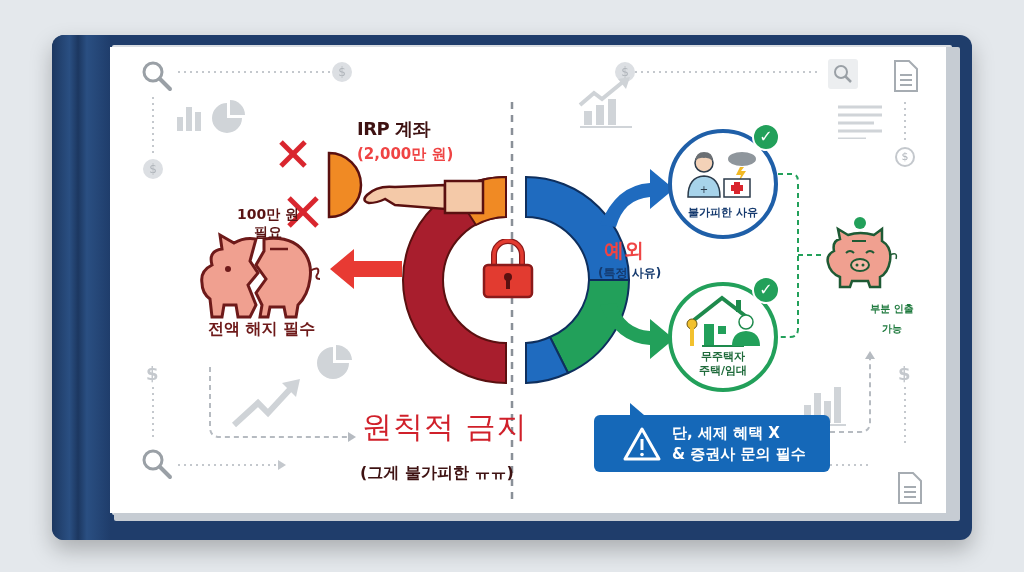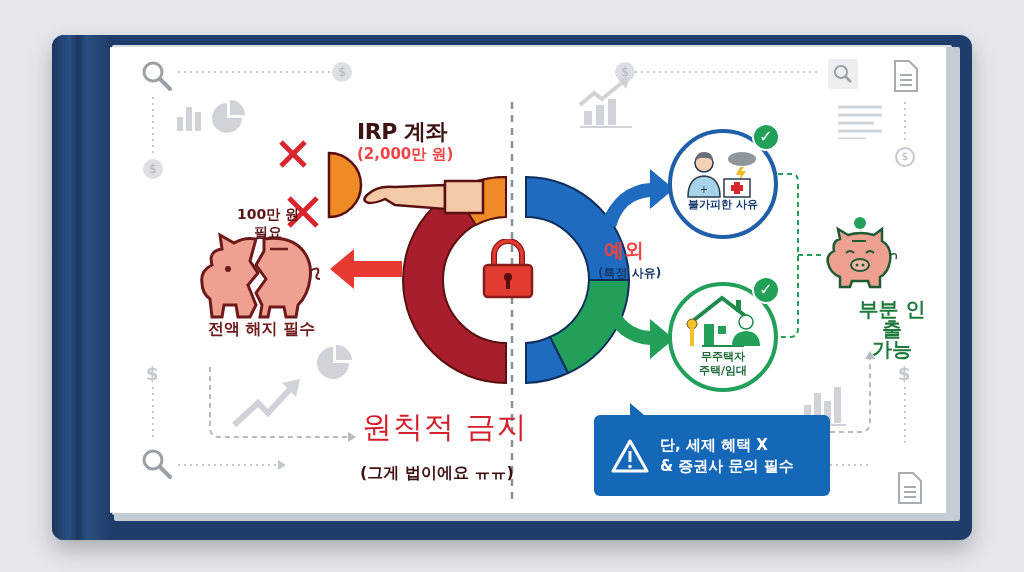--- a/index.html
+++ b/index.html
@@ -29,21 +29,21 @@
     }
     .page-stack.s2 { left: 60px; top: 10px; width: 840px; height: 470px; background: #d9dde2; }
     .page {
       position: absolute; left: 58px; top: 12px;
       width: 836px; height: 466px;
       background: #ffffff;
       overflow: hidden;
     }
     .abs { position: absolute; }
     svg { display: block; }
-    .irp-title { left: 247px; top: 70px; font-size: 22px; font-weight: bold; color: #3e1212; letter-spacing: -0.5px; }
+    .irp-title { left: 247px; top: 70px; font-size: 18px; font-weight: bold; color: #3e1212; letter-spacing: -0.5px; }
     .irp-amount { left: 247px; top: 98px; font-size: 15px; font-weight: bold; color: #ef4444; }
     .need-amount { left: 118px; top: 128px; font-size: 14px; text-align: center; line-height: 18px; color: #5a1414; font-weight: bold; width: 80px; margin-top: 30px; }
     .full-cancel { left: 98px; top: 272px; font-size: 16px; color: #6e1a1a; font-weight: bold; }
     .principle { left: 252px; top: 360px; font-size: 30px; color: #d0202a; font-weight: normal; letter-spacing: 1px; }
     .principle-sub { left: 250px; top: 416px; font-size: 16px; color: #3e1212; font-weight: bold; }
 
     .exception { left: 494px; top: 190px; font-size: 20px; color: #ef4444; font-weight: bold; }
     .exception-sub { left: 488px; top: 218px; font-size: 12px; color: #153a6e; font-weight: bold; }
 
     .circle-node {
@@ -52,26 +52,26 @@
     }
     .circle-node.blue { left: 558px; top: 82px; border: 4px solid #1f5fa8; }
     .circle-node.green { left: 558px; top: 235px; border: 4px solid #22a05a; }
     .node-label { position: absolute; width: 100%; text-align: center; font-size: 11px; font-weight: bold; }
     .check {
       position: absolute; width: 28px; height: 28px; border-radius: 50%;
       background: #22a05a; border: 2px solid #fff;
       color: #fff; font-size: 16px; text-align: center; line-height: 24px; font-weight: bold;
     }
 
-    .partial { left: 742px; top: 252px; font-size: 20px; color: #1f7a3e; font-weight: bold; text-align: center; line-height: 20px; width: 80px; }
+    .partial { left: 742px; top: 252px; font-size: 10px; color: #1f7a3e; font-weight: bold; text-align: center; line-height: 20px; width: 80px; }
 
     .warn-box {
-      position: absolute; left: 484px; top: 368px; width: 236px; height: 81px;
+      position: absolute; left: 484px; top: 368px; width: 236px; height: 57px;
       background: #1568b8; border-radius: 6px;
-      color: #fff; display: flex; align-items: center; padding-left: 16px;
+      color: #fff; display: flex; align-items: center; padding-left: 28px;
     }
     .warn-box::before {
       content: ""; position: absolute; left: 36px; top: -12px;
       border-left: 0 solid transparent; border-right: 14px solid transparent;
       border-bottom: 12px solid #1568b8;
     }
     .warn-text { margin-left: 10px; font-size: 15px; font-weight: bold; line-height: 21px; }
   </style>
 </head>
 <body>
@@ -237,21 +237,21 @@
     </svg>
 
     <div class="abs irp-title">IRP 계좌</div>
     <div class="abs irp-amount">(2,000만 원)</div>
     <div class="abs need-amount">
       <div>100만 원</div>
       <div>필요</div>
     </div>
     <div class="abs full-cancel">전액 해지 필수</div>
     <div class="abs principle">원칙적 금지</div>
-    <div class="abs principle-sub">(그게 법이에요 ㅠㅠ)</div>
+    <div class="abs principle-sub">(그게 불가피한 ㅠㅠ)</div>
 
     <svg class="abs" style="left:488px;top:118px" width="80" height="66">
       <path d="M2 60 Q18 20 52 18 L52 4 L76 24 L52 44 L52 32 Q26 34 18 62 Z" fill="#1f6bbf"></path>
     </svg>
     <svg class="abs" style="left:488px;top:254px" width="80" height="66">
       <path d="M2 4 Q18 42 52 44 L52 58 L76 38 L52 18 L52 30 Q26 28 18 2 Z" fill="#22a05a"></path>
     </svg>
 
     <div class="abs exception">예외</div>
     <div class="abs exception-sub">(특정 사유)</div>
@@ -261,21 +261,21 @@
         <circle cx="18" cy="14" r="9" fill="#f4d2b8" stroke="#2a3a4a" stroke-width="1.5"></circle>
         <path d="M9 12 Q10 3 18 3 Q27 3 27 12 Q22 8 18 9 Q13 8 9 12 Z" fill="#6b6f73"></path>
         <path d="M2 48 Q2 28 18 27 Q34 28 34 48 Z" fill="#a7d3ea" stroke="#2a3a4a" stroke-width="1.5"></path>
         <text x="18" y="44" font-size="10" text-anchor="middle" fill="#2a3a4a" font-family="DejaVu Sans, sans-serif">+</text>
         <ellipse cx="56" cy="10" rx="14" ry="7" fill="#8f969c"></ellipse>
         <polygon points="54,18 50,26 55,26 52,34 60,22 55,22 58,18" fill="#f2b925"></polygon>
         <rect x="38" y="30" width="26" height="18" fill="#fff" stroke="#2a3a4a" stroke-width="1.5"></rect>
         <rect x="48" y="33" width="6" height="12" fill="#d9262e"></rect>
         <rect x="45" y="36" width="12" height="6" fill="#d9262e"></rect>
       </svg>
-      <div class="node-label" style="top:64px;color:#153a6e;">불가피한 사유</div>
+      <div class="node-label" style="top:72px;color:#153a6e;">불가피한 사유</div>
       <div class="check" style="left:80px;top:-10px;">✓</div>
     </div>
 
     <div class="circle-node green">
       <svg class="abs" style="left:12px;top:8px" width="82" height="56">
         <polyline points="10,26 38,4 64,24" fill="none" stroke="#1e8a4c" stroke-width="4"></polyline>
         <rect x="52" y="6" width="5" height="12" fill="#1e8a4c"></rect>
         <rect x="20" y="30" width="10" height="22" fill="#22a05a"></rect>
         <rect x="34" y="32" width="8" height="8" fill="#22a05a"></rect>
         <line x1="18" y1="52" x2="60" y2="52" stroke="#1e8a4c" stroke-width="2"></line>

